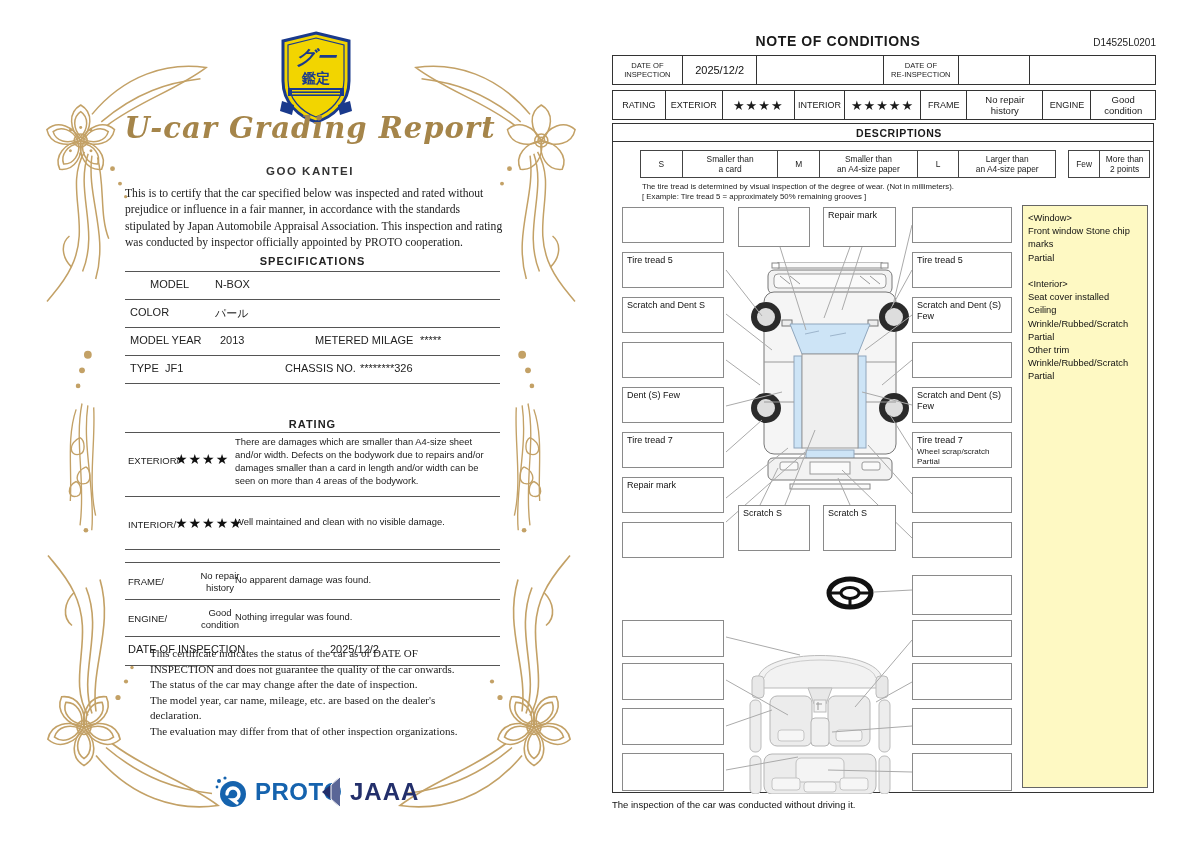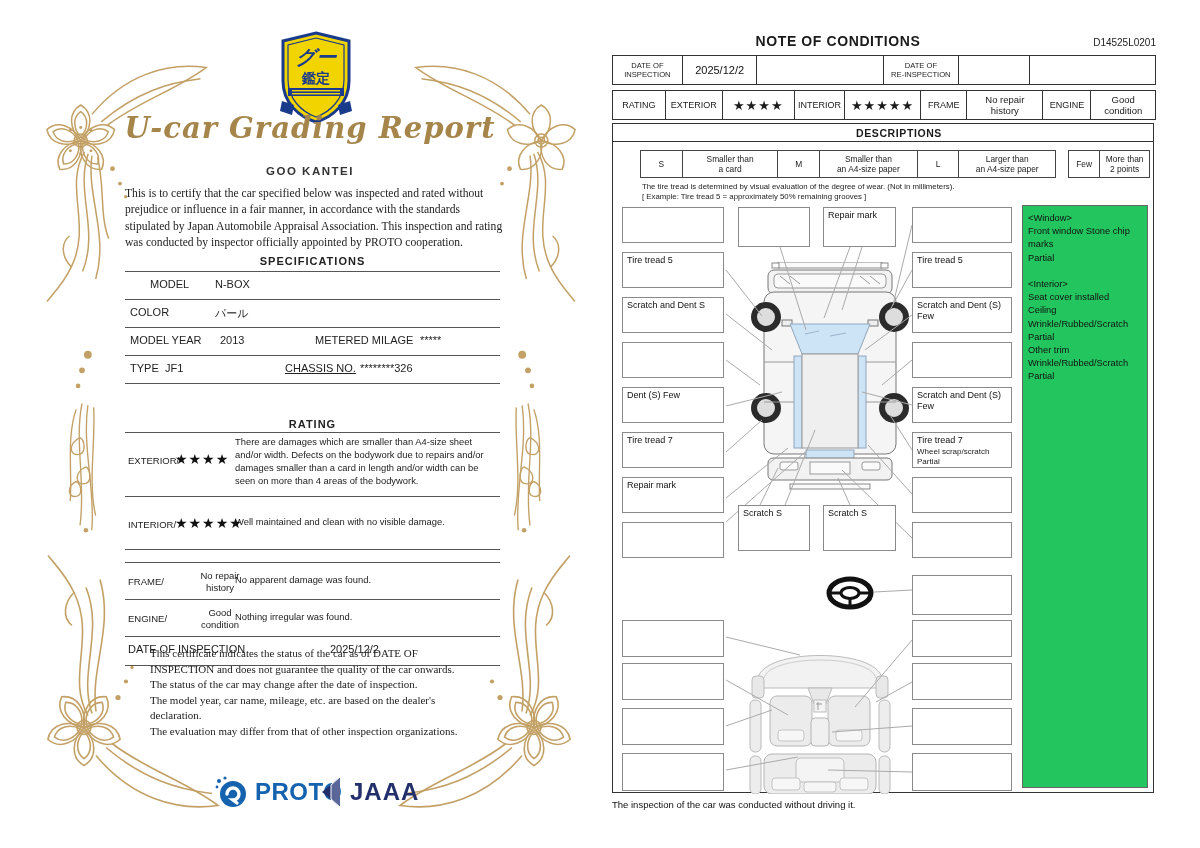--- a/index.html
+++ b/index.html
@@ -46,21 +46,21 @@
   #descHead{left:2px;top:123px;width:542px;height:19px;border:1px solid #333;box-sizing:border-box;
             display:flex;align-items:center;justify-content:center;font-size:10.5px;font-weight:bold;letter-spacing:0.6px;padding-left:32px;}
   .legTbl{display:flex;height:28px;border:1px solid #444;box-sizing:border-box;background:#fff;}
   .lcell{border-right:1px solid #444;display:flex;align-items:center;justify-content:center;
          text-align:center;font-size:8.4px;line-height:1.2;box-sizing:border-box;height:100%;color:#222;}
   .lcell:last-child{border-right:none;}
   .noteTxt{font-size:7.8px;color:#222;}
   .cbox{position:absolute;border:1px solid #8a8a8a;background:#fff;font-size:9px;
         padding:2px 4px;color:#111;box-sizing:border-box;overflow:hidden;line-height:1.25;}
   .cbox .sub{font-size:8px;color:#222;margin-top:1px;}
-  #sidePanel{left:412px;top:205px;width:126px;height:583px;border:1px solid #666;background:#22c55e;
+  #sidePanel{left:412px;top:205px;width:126px;height:583px;border:1px solid #666;background:#fef9c3;
              box-sizing:border-box;padding:6px 5px;font-size:9.3px;line-height:1.42;color:#111;}
   #bottomNote{left:2px;top:799px;width:540px;font-size:9.5px;color:#111;}
   svg{display:block;}
 </style>
 </head>
 <body>
 
 <div id="canvas">
 
   <div id="leftPage" class="abs">
@@ -286,21 +286,21 @@
       </div>
       <div class="srow">
         <span style="left:5px;">MODEL YEAR</span>
         <span style="left:95px;">2013</span>
         <span style="left:190px;">METERED MILAGE</span>
         <span style="left:295px;">*****</span>
       </div>
       <div class="srow">
         <span style="left:5px;">TYPE</span>
         <span style="left:40px;">JF1</span>
-        <span style="left:160px;text-decoration:underline;">CHASSIS NO.</span>
+        <span style="left:160px;">CHASSIS NO.</span>
         <span style="left:235px;">********326</span>
       </div>
     </div>
 
     <div class="abs secHead" style="left:125px;top:413px;">RATING</div>
 
     <div class="abs" style="left:125px;top:427px;width:375px;">
       <div class="rrow" style="border-top:1px solid #555;min-height:57px;padding:3px 0;">
         <div class="rlab" style="top:22px;">EXTERIOR/</div>
         <div class="rstars" style="top:18px;">★★★★</div>
@@ -402,21 +402,21 @@
 an A4-size paper</div>
       <div class="lcell" style="width:42px;">L</div>
       <div class="lcell pre" style="width:96px;border-right:none;">Larger than
 an A4-size paper</div>
     </div>
     <div class="abs legTbl" style="left:458px;top:150px;width:82px;">
       <div class="lcell" style="width:32px;">Few</div>
       <div class="lcell pre" style="width:50px;border-right:none;">More than
 2 points</div>
     </div>
-    <div class="abs noteTxt" style="left:32px;top:182px;">The tire tread is determined by visual evaluation of the degree of wear. (Not in millimeters).</div>
+    <div class="abs noteTxt" style="left:32px;top:182px;">The tire tread is determined by visual inspection of the degree of wear. (Not in millimeters).</div>
     <div class="abs noteTxt" style="left:32px;top:192px;">[ Example: Tire tread 5 = approximately 50% remaining grooves ]</div>
 
     <svg class="abs" style="left:140px;top:262px;" width="160" height="228" viewBox="0 0 160 228">
       <rect x="28" y="0" width="104" height="6" fill="#fafafa" stroke="#888"></rect>
       <rect x="22" y="1" width="7" height="5" fill="#fff" stroke="#888"></rect>
       <rect x="131" y="1" width="7" height="5" fill="#fff" stroke="#888"></rect>
       <rect x="18" y="8" width="124" height="24" rx="6" fill="#f2f2f2" stroke="#777"></rect>
       <rect x="24" y="12" width="112" height="14" rx="4" fill="#fafafa" stroke="#999"></rect>
       <path d="M30,14 l10,8 M40,14 l10,8 M110,14 l10,8 M120,14 l10,8" stroke="#999" fill="none"></path>
       <rect x="14" y="30" width="132" height="162" rx="10" fill="#f5f5f5" stroke="#777"></rect>

